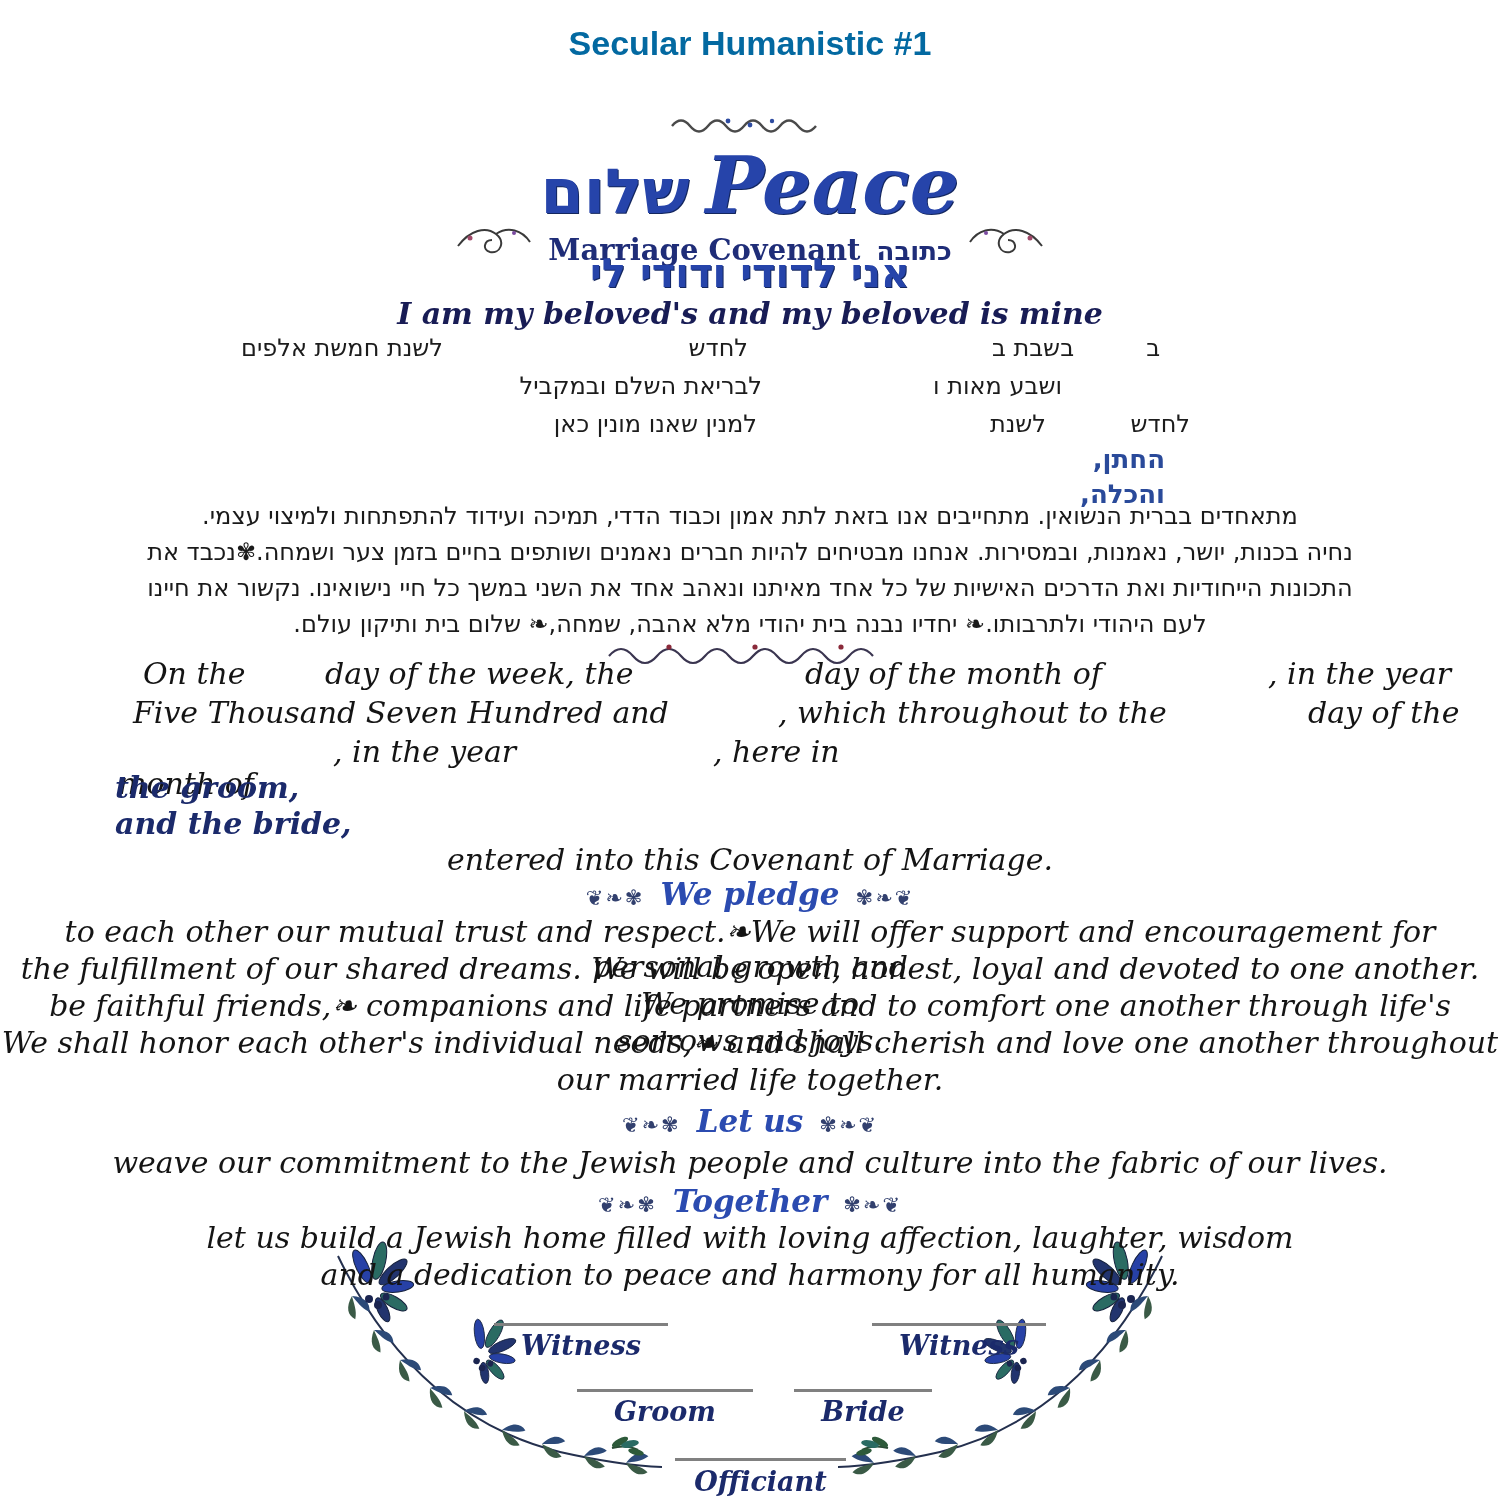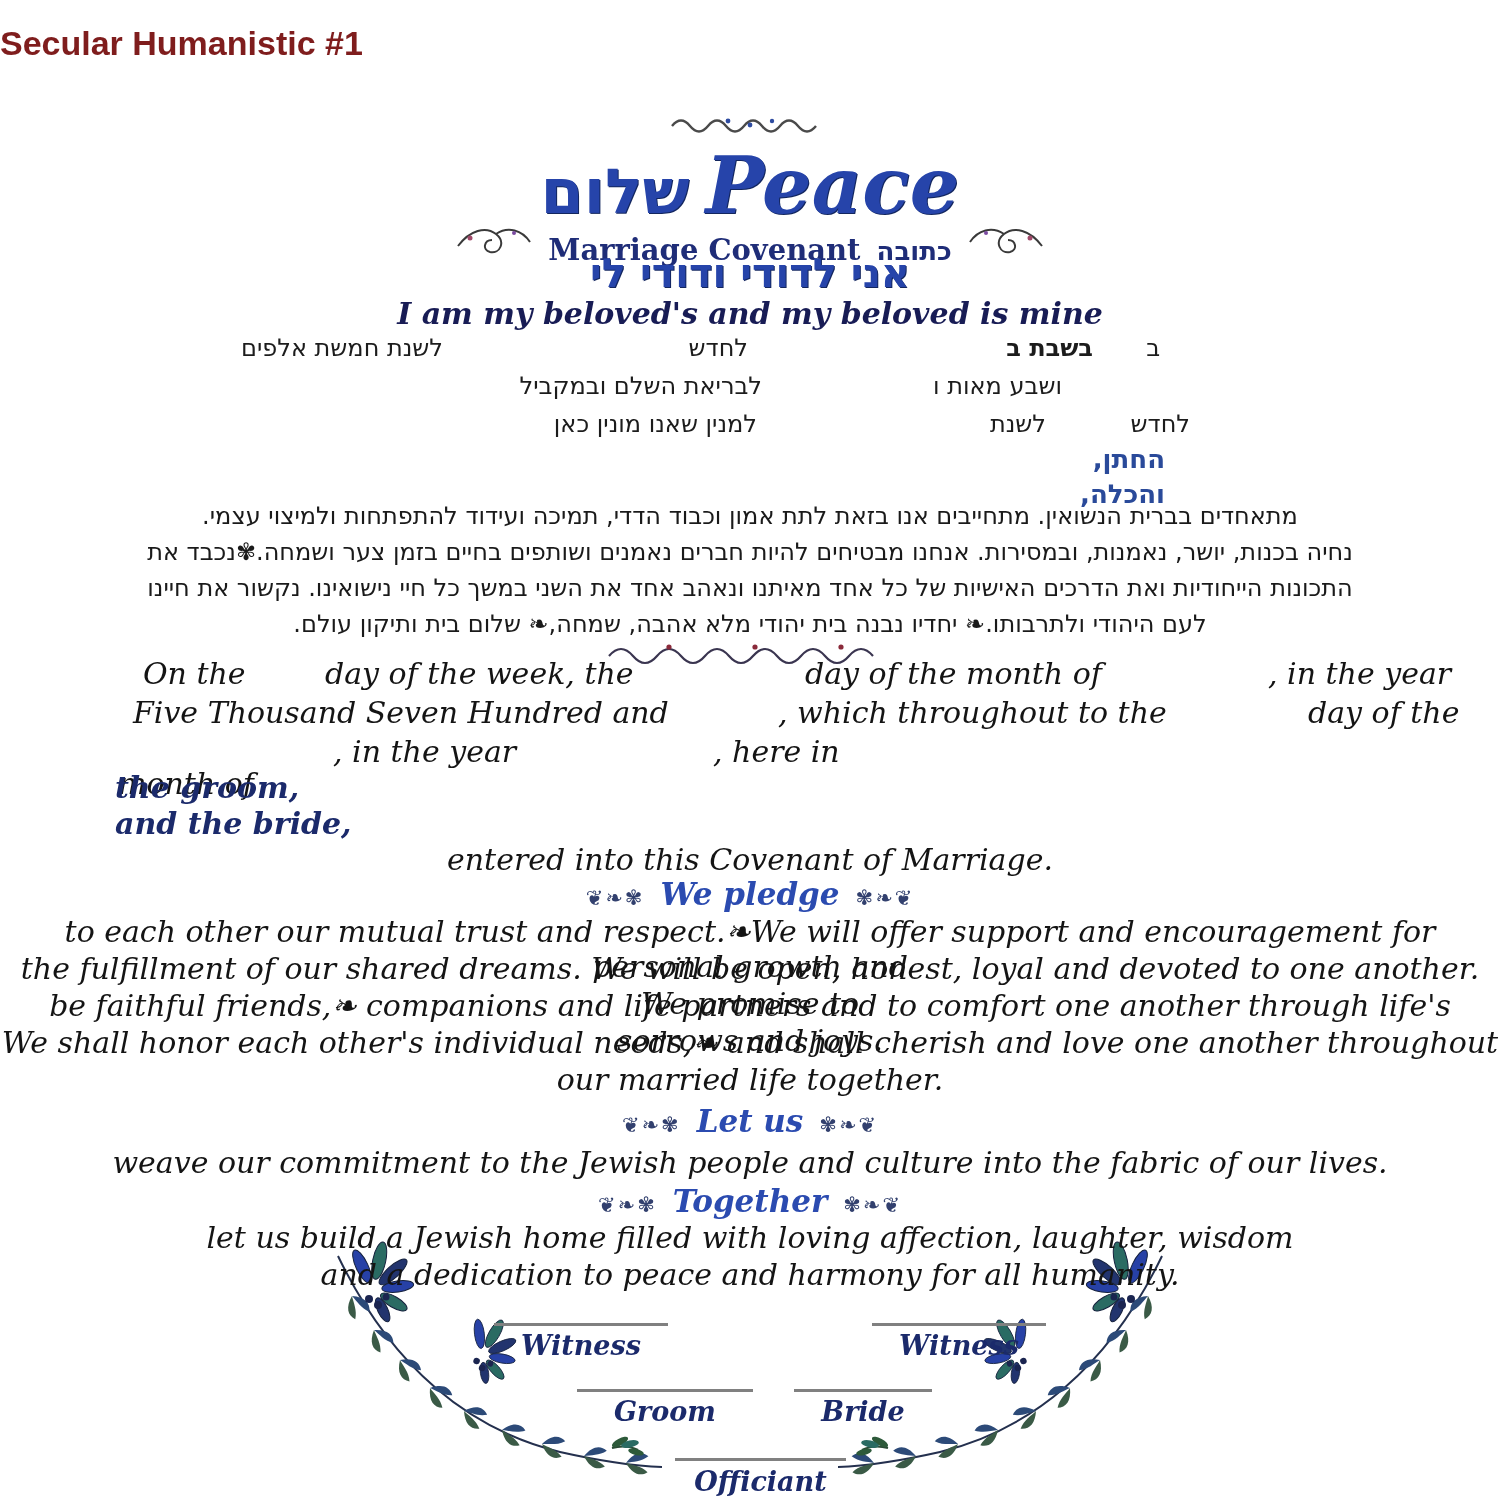--- a/index.html
+++ b/index.html
@@ -3,22 +3,22 @@
 <meta charset="utf-8">
 <style>
   html,body{margin:0;padding:0;background:#ffffff;}
   .page{position:relative;width:1500px;height:1500px;background:#ffffff;overflow:hidden;
         font-family:"DejaVu Serif", serif;}
   .abs{position:absolute;white-space:nowrap;}
   .row{position:absolute;left:0;width:100%;display:flex;justify-content:center;
        align-items:baseline;gap:16px;}
   .center{position:absolute;left:0;width:100%;text-align:center;}
 
-  .title{top:24px;left:0;width:100%;text-align:left;
-         font-family:"Liberation Sans", sans-serif;font-weight:bold;font-size:34px;color:#7f1d1d;}
+  .title{top:24px;left:0;width:100%;text-align:center;
+         font-family:"Liberation Sans", sans-serif;font-weight:bold;font-size:34px;color:#0369a1;}
 
   .shalom{font-family:"DejaVu Sans", sans-serif;font-weight:bold;font-size:62px;
           color:#2644aa;text-shadow:1px 1px 0 #13265e;}
   .peace{font-family:"DejaVu Serif", serif;font-style:italic;font-weight:bold;font-size:78px;
          color:#2644aa;text-shadow:1px 1px 0 #13265e;}
   .cov-en{font-family:"DejaVu Serif", serif;font-weight:bold;font-size:29px;color:#1f2d78;}
   .cov-he{font-family:"DejaVu Sans", sans-serif;font-weight:bold;font-size:26px;color:#1f2d78;}
   .verse-he{font-family:"DejaVu Sans", sans-serif;font-weight:bold;font-size:40px;color:#2644aa;
             text-shadow:1px 1px 0 #13265e;}
   .verse-en{font-family:"DejaVu Serif", serif;font-style:italic;font-weight:bold;font-size:30px;color:#181c55;}
@@ -130,21 +130,21 @@
         <circle cx="14" cy="18" r="2.5" fill="#a04a6a"></circle>
           <circle cx="58" cy="13" r="2" fill="#7a4aa0"></circle>
       </g>
     </svg>
   </div>
 
   <div class="center verse-he" dir="rtl" style="top:250px;">אני לדודי ודודי לי</div>
   <div class="center verse-en" style="top:296px;">I am my beloved's and my beloved is mine</div>
 
   <span class="abs heb" dir="rtl" style="top:334px;right:340px;">ב</span>
-  <span class="abs heb" dir="rtl" style="top:334px;right:407px;font-weight:bold;">בשבת ב</span>
+  <span class="abs heb" dir="rtl" style="top:334px;right:426px;">בשבת ב</span>
   <span class="abs heb" dir="rtl" style="top:334px;right:752px;">לחדש</span>
   <span class="abs heb" dir="rtl" style="top:334px;right:1057px;">לשנת חמשת אלפים</span>
 
   <span class="abs heb" dir="rtl" style="top:372px;right:438px;">ושבע מאות ו</span>
   <span class="abs heb" dir="rtl" style="top:372px;right:738px;text-align:center;">לבריאת השלם ובמקביל</span>
 
   <span class="abs heb" dir="rtl" style="top:410px;right:310px;">לחדש</span>
   <span class="abs heb" dir="rtl" style="top:410px;right:454px;">לשנת</span>
   <span class="abs heb" dir="rtl" style="top:410px;right:743px;">למנין שאנו מונין כאן</span>
 

